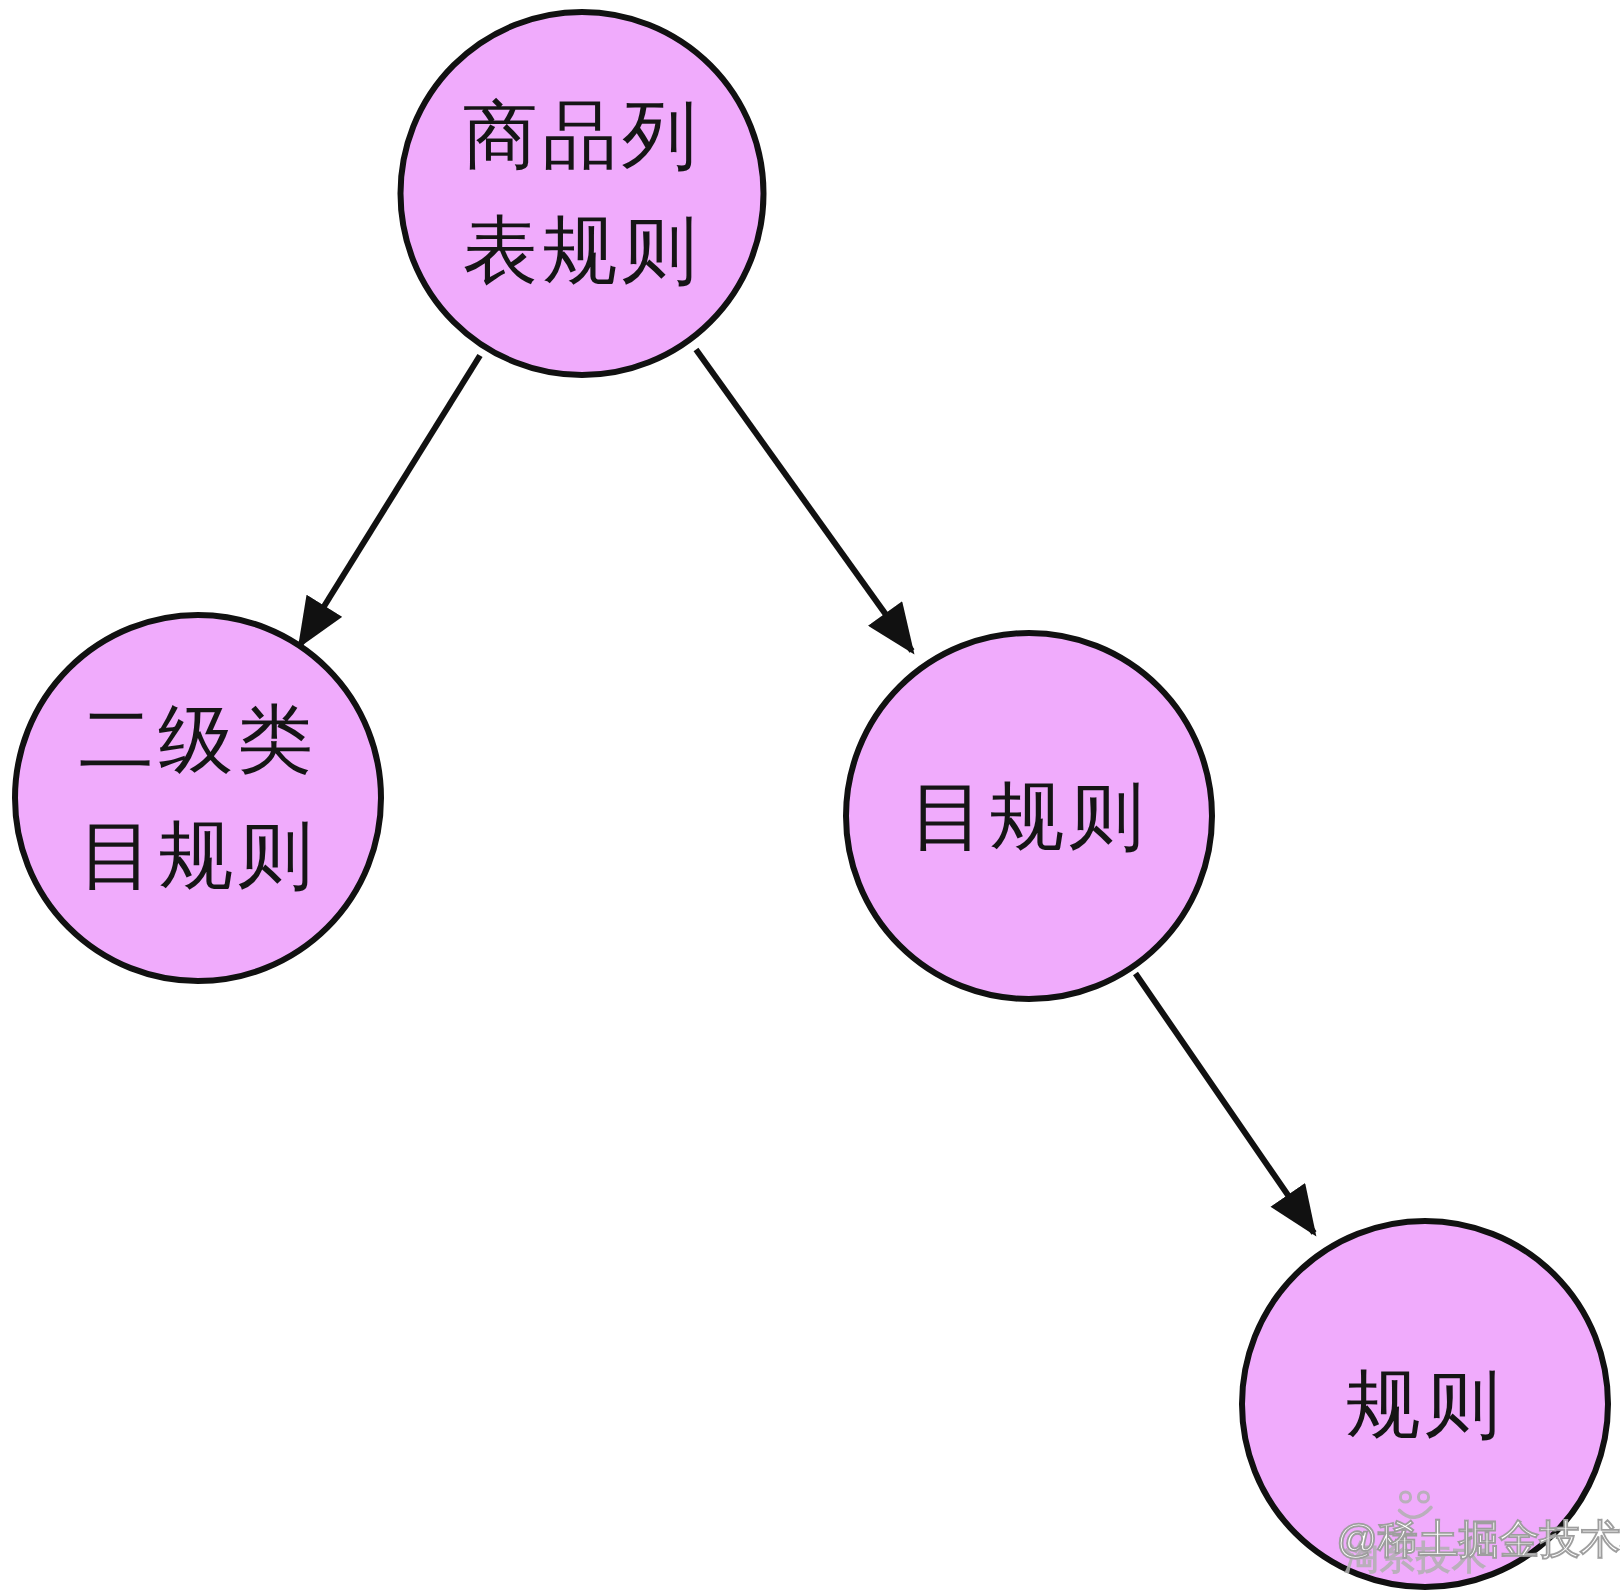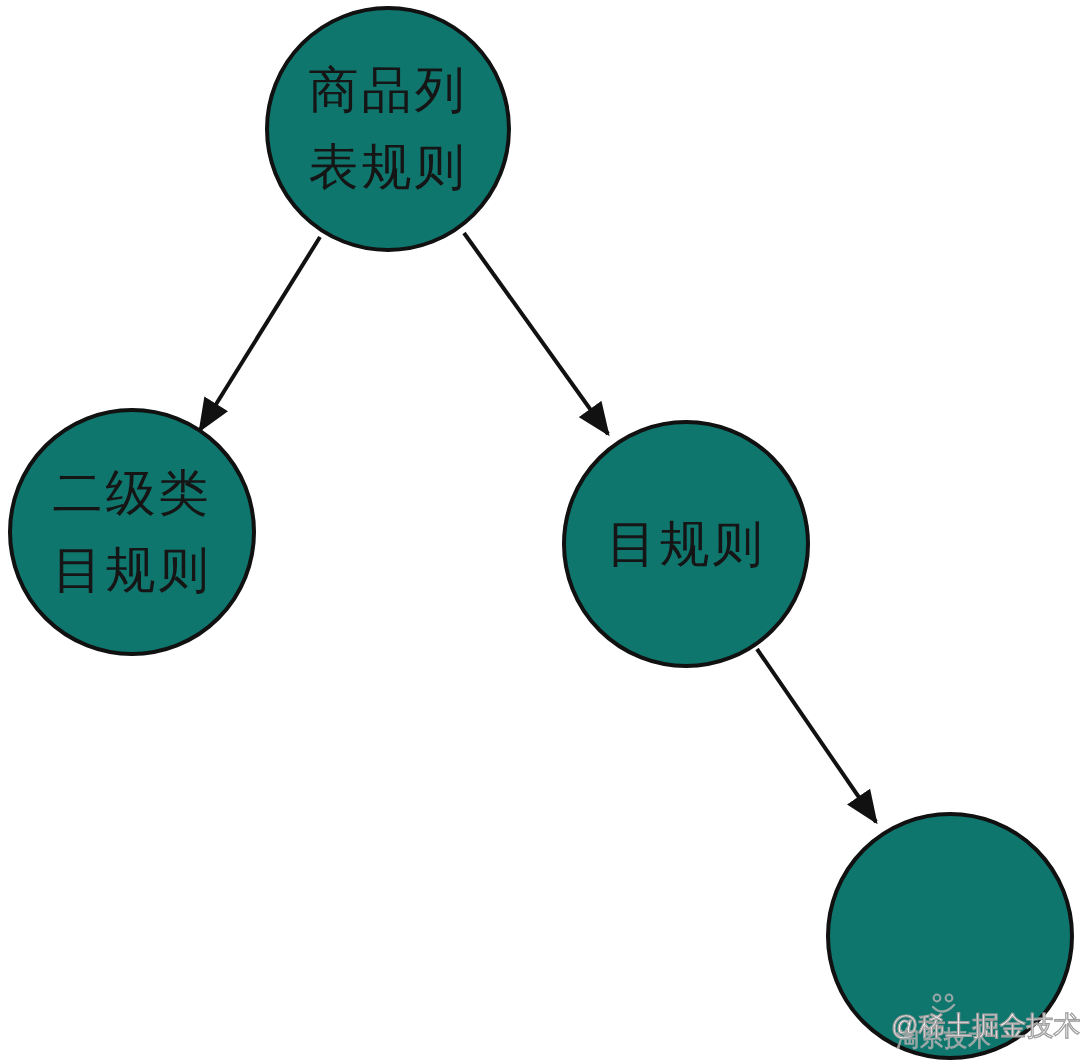--- a/index.html
+++ b/index.html
@@ -19,21 +19,21 @@
     position: absolute;
     left: 0;
     top: 0;
     z-index: 1;
   }
   .node {
     position: absolute;
     box-sizing: border-box;
     border: 4px solid #111111;
     border-radius: 50%;
-    background: #0f766e;
+    background: #f0abfc;
     display: flex;
     flex-direction: column;
     align-items: center;
     justify-content: center;
     z-index: 2;
     color: #151515;
     font-size: 50px;
     line-height: 77px;
     letter-spacing: 3px;
     text-align: center;
@@ -99,20 +99,21 @@
   <div class="node node-second">
     <span class="line">二级类</span>
     <span class="line">目规则</span>
   </div>
 
   <div class="node node-first">
     <span class="line">目规则</span>
   </div>
 
   <div class="node node-title">
+    <span class="line">规则</span>
   </div>
 
   <div class="wm-taoxi">
     <svg width="30" height="30" viewBox="0 0 30 30">
       <circle cx="8" cy="7" r="3.4" fill="none" stroke="#b0b0b0" stroke-width="2"></circle>
       <circle cx="20" cy="7" r="3.4" fill="none" stroke="#b0b0b0" stroke-width="2"></circle>
       <path d="M4,16 Q14,26 25,14" fill="none" stroke="#b0b0b0" stroke-width="2.4" stroke-linecap="round"></path>
     </svg>
     <span>淘系技术</span>
   </div>

